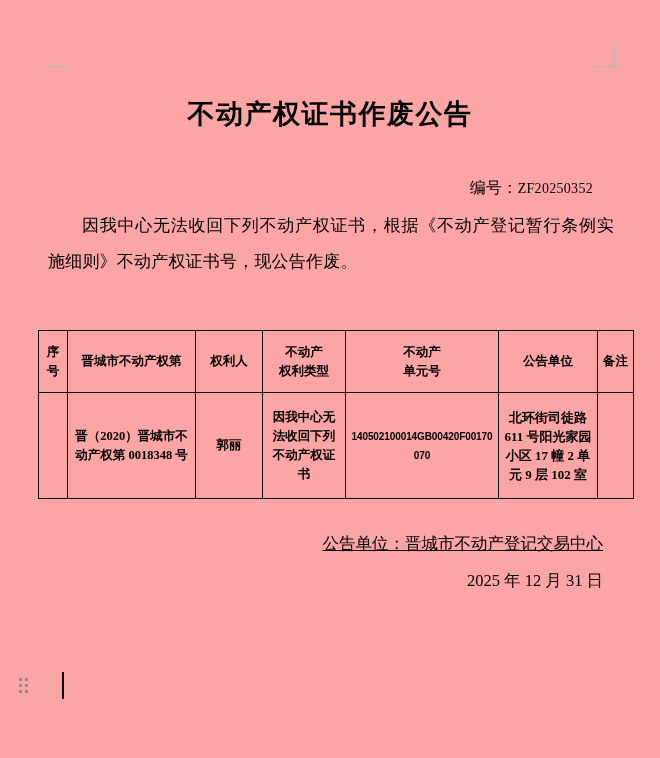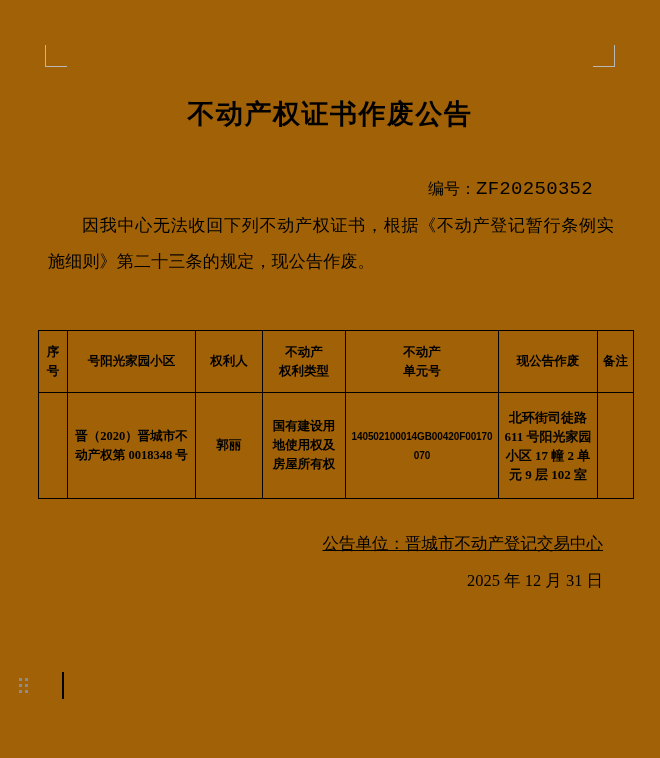--- a/index.html
+++ b/index.html
@@ -16,21 +16,21 @@
     position: relative;
     overflow: hidden;
   }
 
   
   .page {
     position: absolute;
     left: 0; top: 0;
     width: 660px;
     height: 758px;
-    background: #a16207;
+    background: #fca5a5;
   }
 
   
   .corner {
     position: absolute;
     width: 22px;
     height: 22px;
   }
   .corner-tl {
     left: 45px; top: 45px;
@@ -58,22 +58,22 @@
 
   
   .doc-number {
     position: absolute;
     right: 67px;
     top: 178px;
     font-size: 16px;
     white-space: nowrap;
   }
   .doc-number .num-code {
-    font-family: Liberation Mono, monospace;
-    font-size: 19px;
+    font-family: Liberation Serif, serif;
+    font-size: 14px;
     letter-spacing: 0.3px;
   }
 
   
   .body-para {
     position: absolute;
     left: 48px;
     top: 208px;
     width: 566px;
     font-size: 17px;
@@ -194,58 +194,58 @@
 
   <div class="corner corner-tl"></div>
   <div class="corner corner-tr"></div>
 
   <div class="doc-title">不动产权证书作废公告</div>
 
   <div class="doc-number">
     <span>编号：</span><span class="num-code">ZF20250352</span>
   </div>
 
-  <div class="body-para">因我中心无法收回下列不动产权证书，根据《不动产登记暂行条例实施细则》第二十三条的规定，现公告作废。</div>
+  <div class="body-para">因我中心无法收回下列不动产权证书，根据《不动产登记暂行条例实施细则》不动产权证书号，现公告作废。</div>
 
   <table class="notice-table">
     <colgroup>
       <col class="col-idx">
       <col class="col-cert">
       <col class="col-owner">
       <col class="col-type">
       <col class="col-unit">
       <col class="col-loc">
       <col class="col-remark">
     </colgroup>
     <thead>
       <tr>
         <td class="cell-idx-head">
           <span>序</span><br>
           <span>号</span>
         </td>
-        <td>号阳光家园小区</td>
+        <td>晋城市不动产权第</td>
         <td>权利人</td>
         <td>
           <span>不动产</span><br>
           <span>权利类型</span>
         </td>
         <td>
           <span>不动产</span><br>
           <span>单元号</span>
         </td>
-        <td>现公告作废</td>
+        <td>公告单位</td>
         <td>备注</td>
       </tr>
     </thead>
     <tbody>
       <tr>
         <td></td>
         <td class="cell-cert-val">晋（2020）晋城市不动产权第 0018348 号</td>
         <td>郭丽</td>
-        <td>国有建设用地使用权及房屋所有权</td>
+        <td>因我中心无法收回下列不动产权证书</td>
         <td class="cell-unit-val">140502100014GB00420F00170070</td>
         <td class="cell-loc-val">北环街司徒路 611 号阳光家园小区 17 幢 2 单元 9 层 102 室</td>
         <td></td>
       </tr>
     </tbody>
   </table>
 
   <div class="footer-org">公告单位：晋城市不动产登记交易中心</div>
   <div class="footer-date">2025 年 12 月 31 日</div>
 

